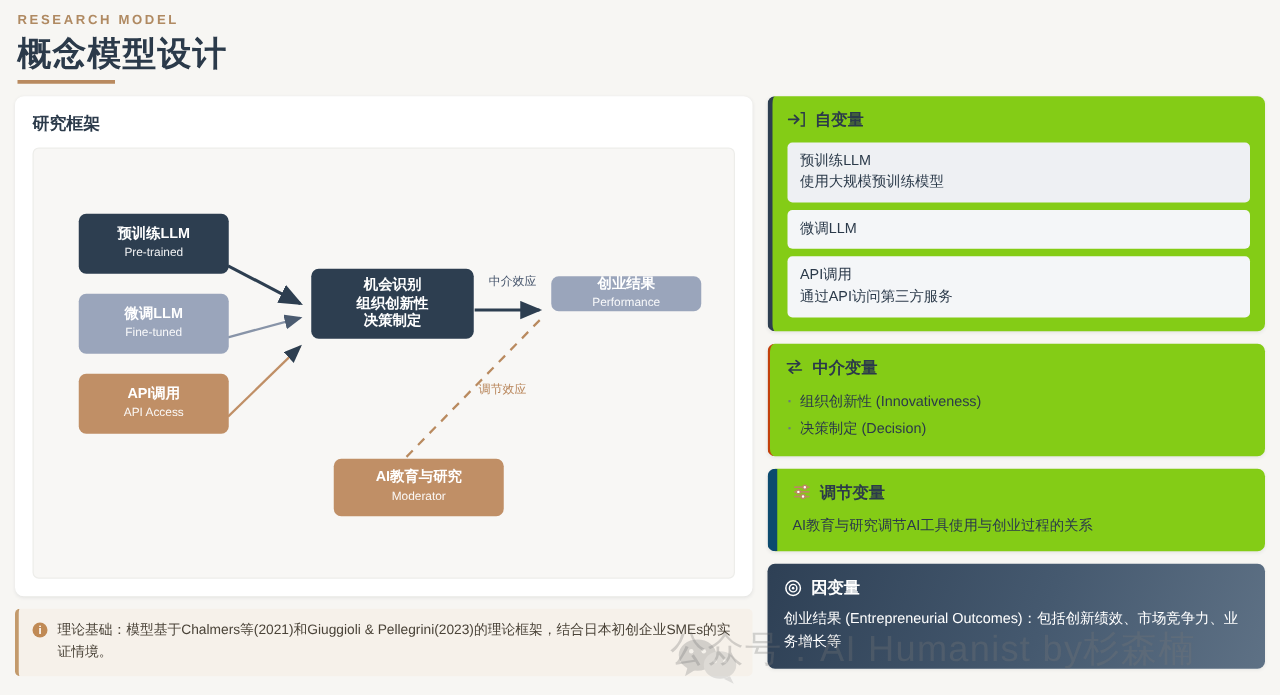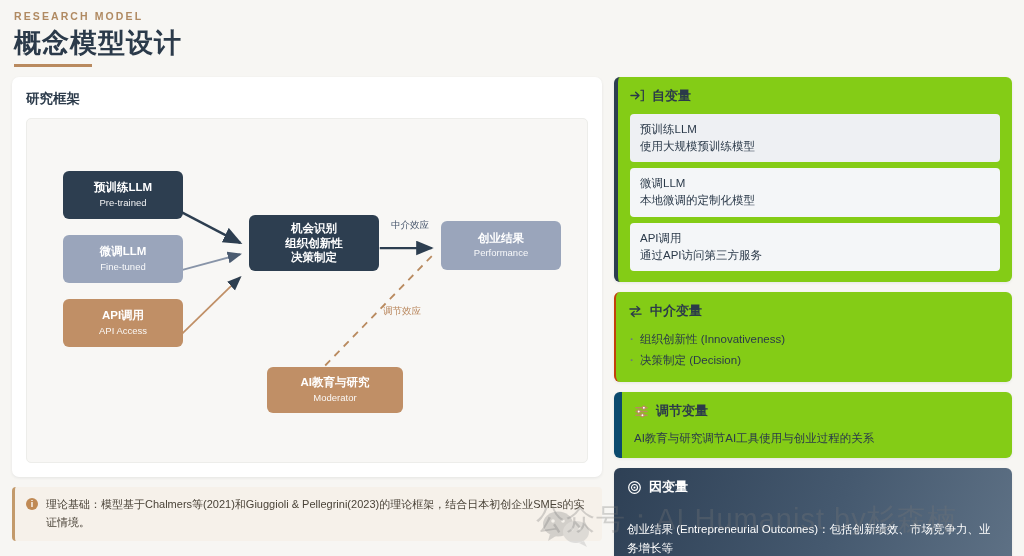--- a/index.html
+++ b/index.html
@@ -114,21 +114,21 @@
     opacity: .93;
   }
   .node.navy  { background: #2d3e50; }
   .node.slate { background: #9aa5bb; }
   .node.copper{ background: #c08f66; }
 
   .n-pretrained { left: 36px;  top: 52px;  width: 120px; height: 48px; }
   .n-finetuned  { left: 36px;  top: 116px; width: 120px; height: 48px; }
   .n-api        { left: 36px;  top: 180px; width: 120px; height: 48px; }
   .n-mediator   { left: 222px; top: 96px;  width: 130px; height: 56px; }
-  .n-outcome    { left: 414px; top: 102px; width: 120px; height: 49px; }
+  .n-outcome    { left: 414px; top: 102px; width: 120px; height: 28px; }
   .n-moderator  { left: 240px; top: 248px; width: 136px; height: 46px; }
 
   .edge-label {
     position: absolute;
     font-size: 9.5px;
     z-index: 3;
     white-space: nowrap;
   }
   .lbl-mediation { left: 364px; top: 100px; color: #44536a; }
   .lbl-moderation{ left: 356px; top: 186px; color: #b8855a; }
@@ -223,21 +223,21 @@
     color: #2b3a4a;
     line-height: 1.6;
   }
 
   .panel.dark {
     background: linear-gradient(110deg, #2e4055 0%, #45596f 55%, #5e7185 100%);
     color: #ffffff;
     border: none;
     padding: 10px 13px 12px 13px;
   }
-  .panel.dark .panel-head { color: #ffffff; margin-bottom: 24px; font-family: Liberation Serif, serif; }
+  .panel.dark .panel-head { color: #ffffff; margin-bottom: 7px; font-family: Liberation Serif, serif; }
   .panel.dark .panel-body-text { color: #ffffff; }
 
   
   .watermark {
     position: absolute;
     left: 536px;
     top: 500px;
     font-size: 29px;
     color: rgba(120,120,120,0.30);
     letter-spacing: 1px;
@@ -350,21 +350,20 @@
         </svg>
         <span>自变量</span>
       </div>
 
       <div class="iv-item">
         <div class="iv-name">预训练LLM</div>
         <div class="iv-desc">使用大规模预训练模型</div>
       </div>
       <div class="iv-item alt">
         <div class="iv-name">微调LLM</div>
-        <div class="iv-desc">本地微调的定制化模型</div>
       </div>
       <div class="iv-item alt">
         <div class="iv-name">API调用</div>
         <div class="iv-desc">通过API访问第三方服务</div>
       </div>
     </div>
 
     <div class="panel accent-slate">
       <div class="panel-head">
         <svg class="ico" width="15" height="15" viewBox="0 0 16 16">

